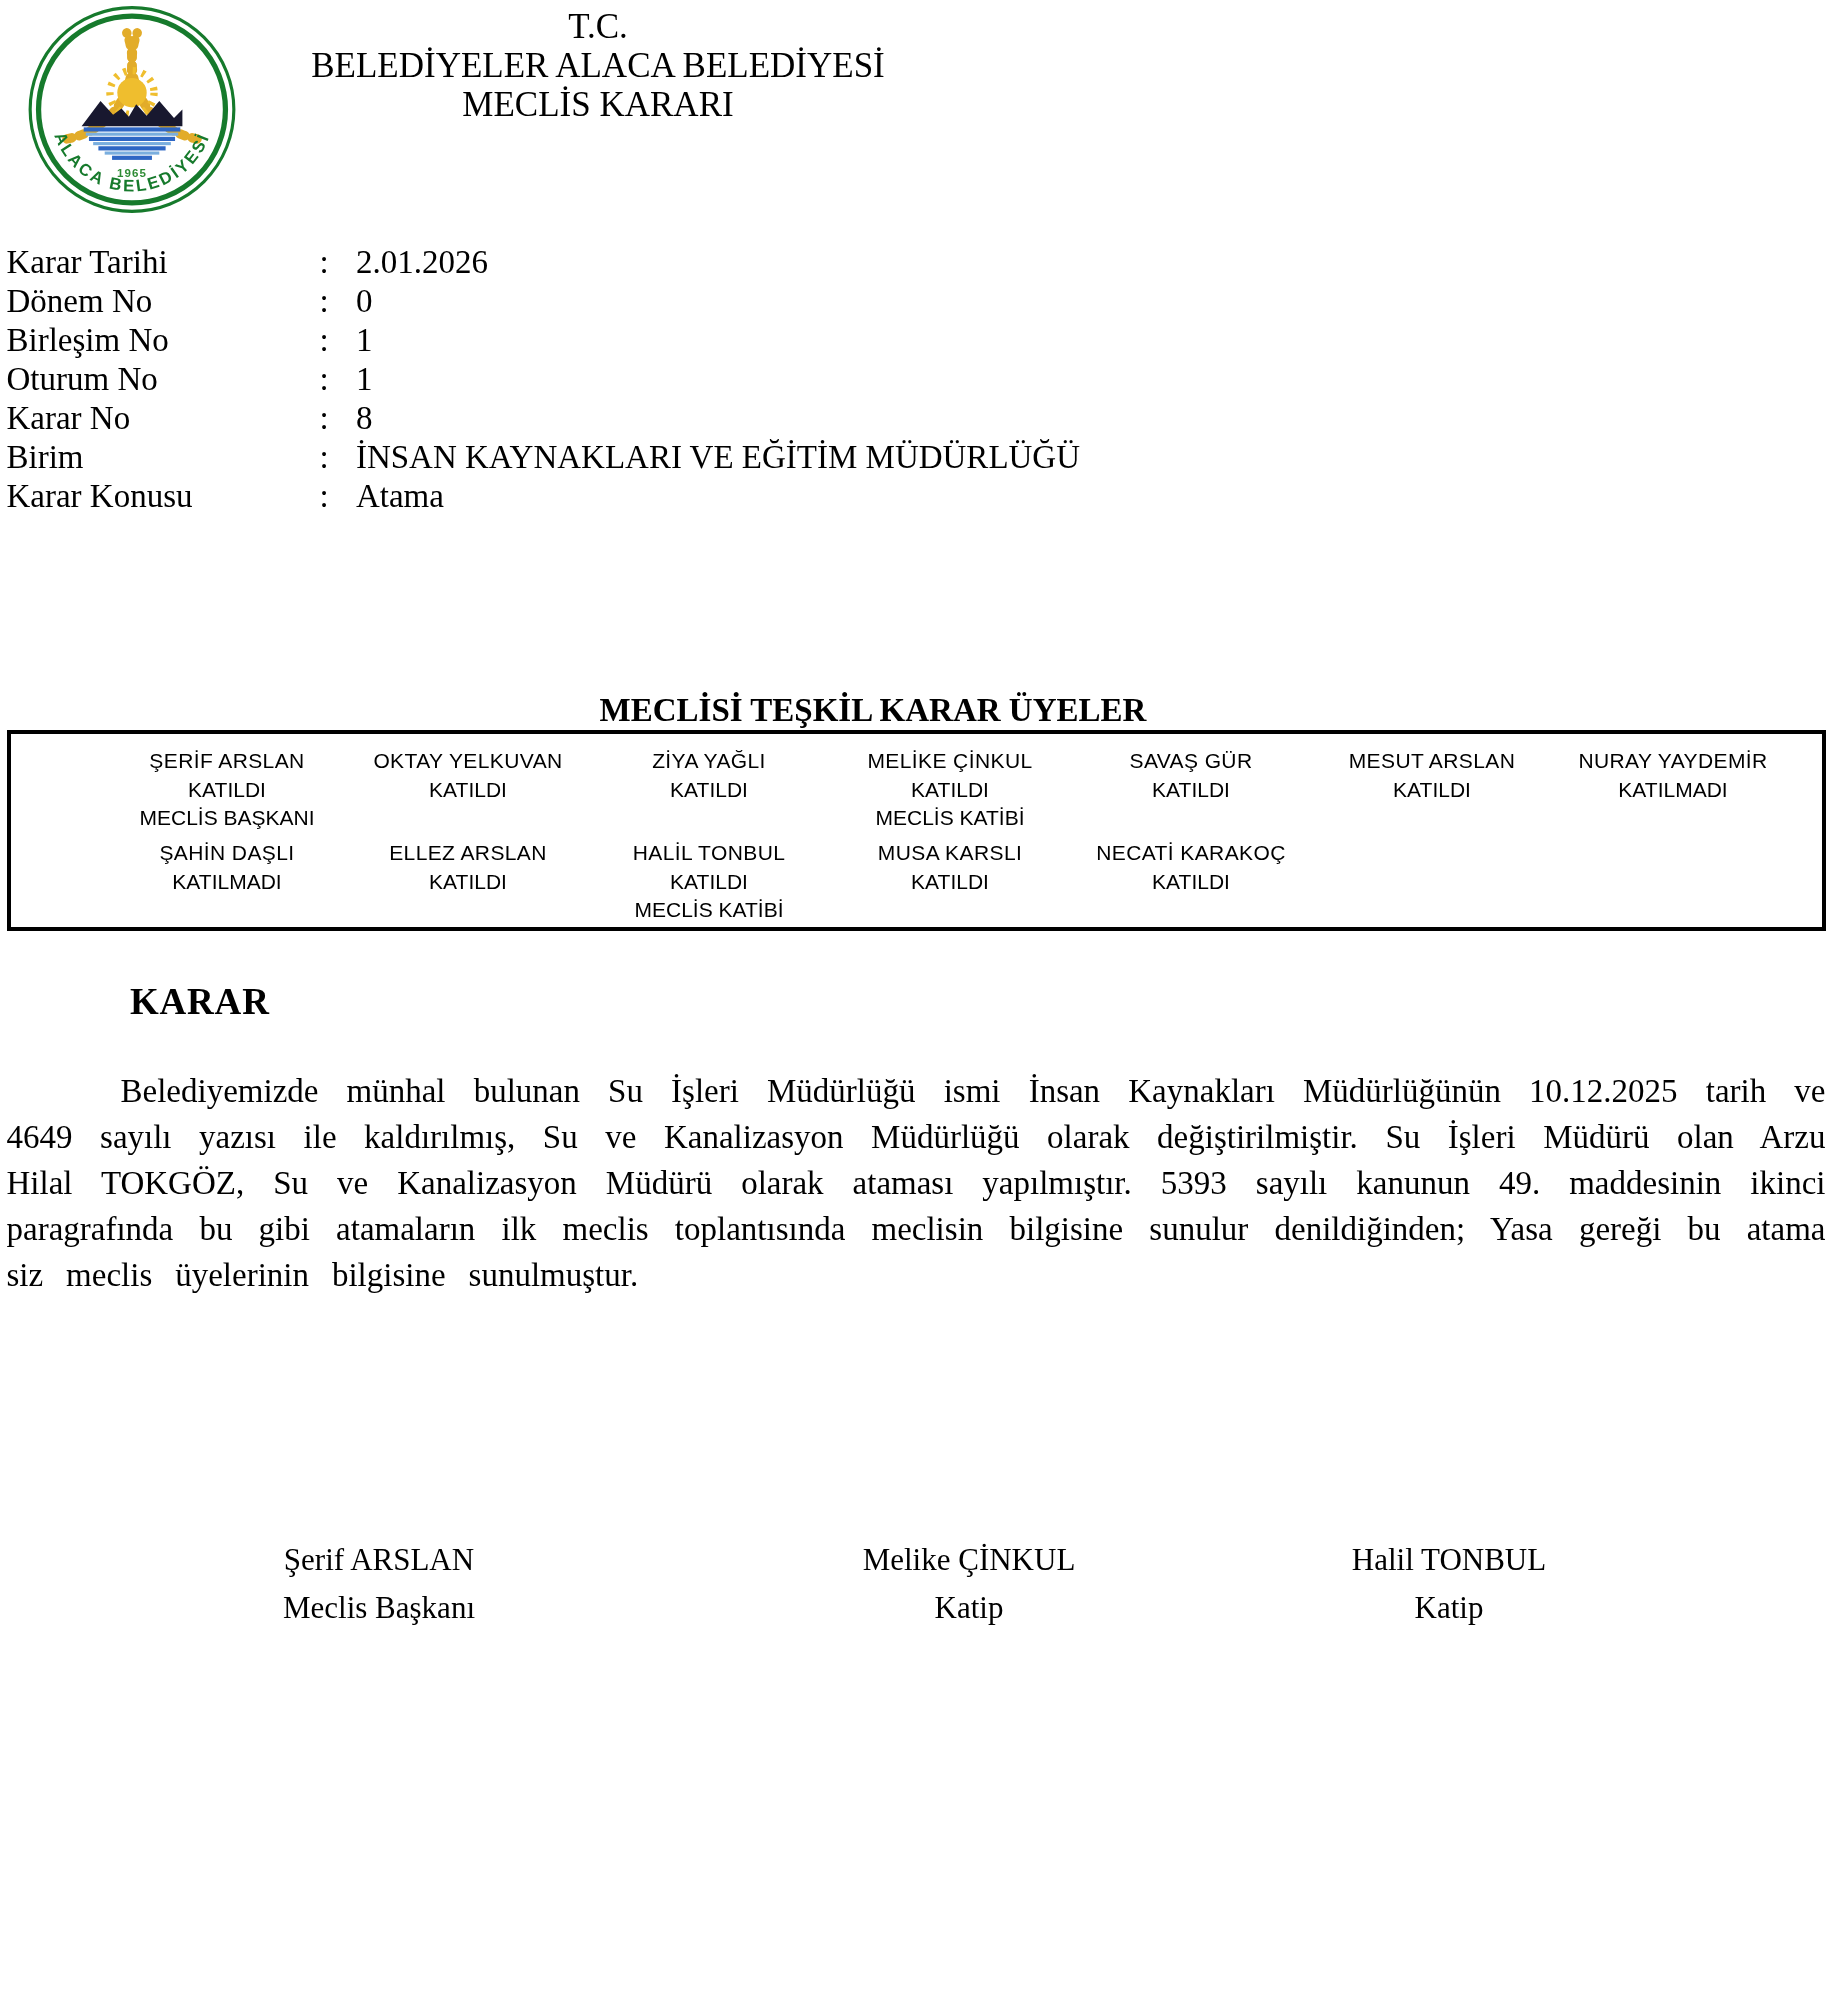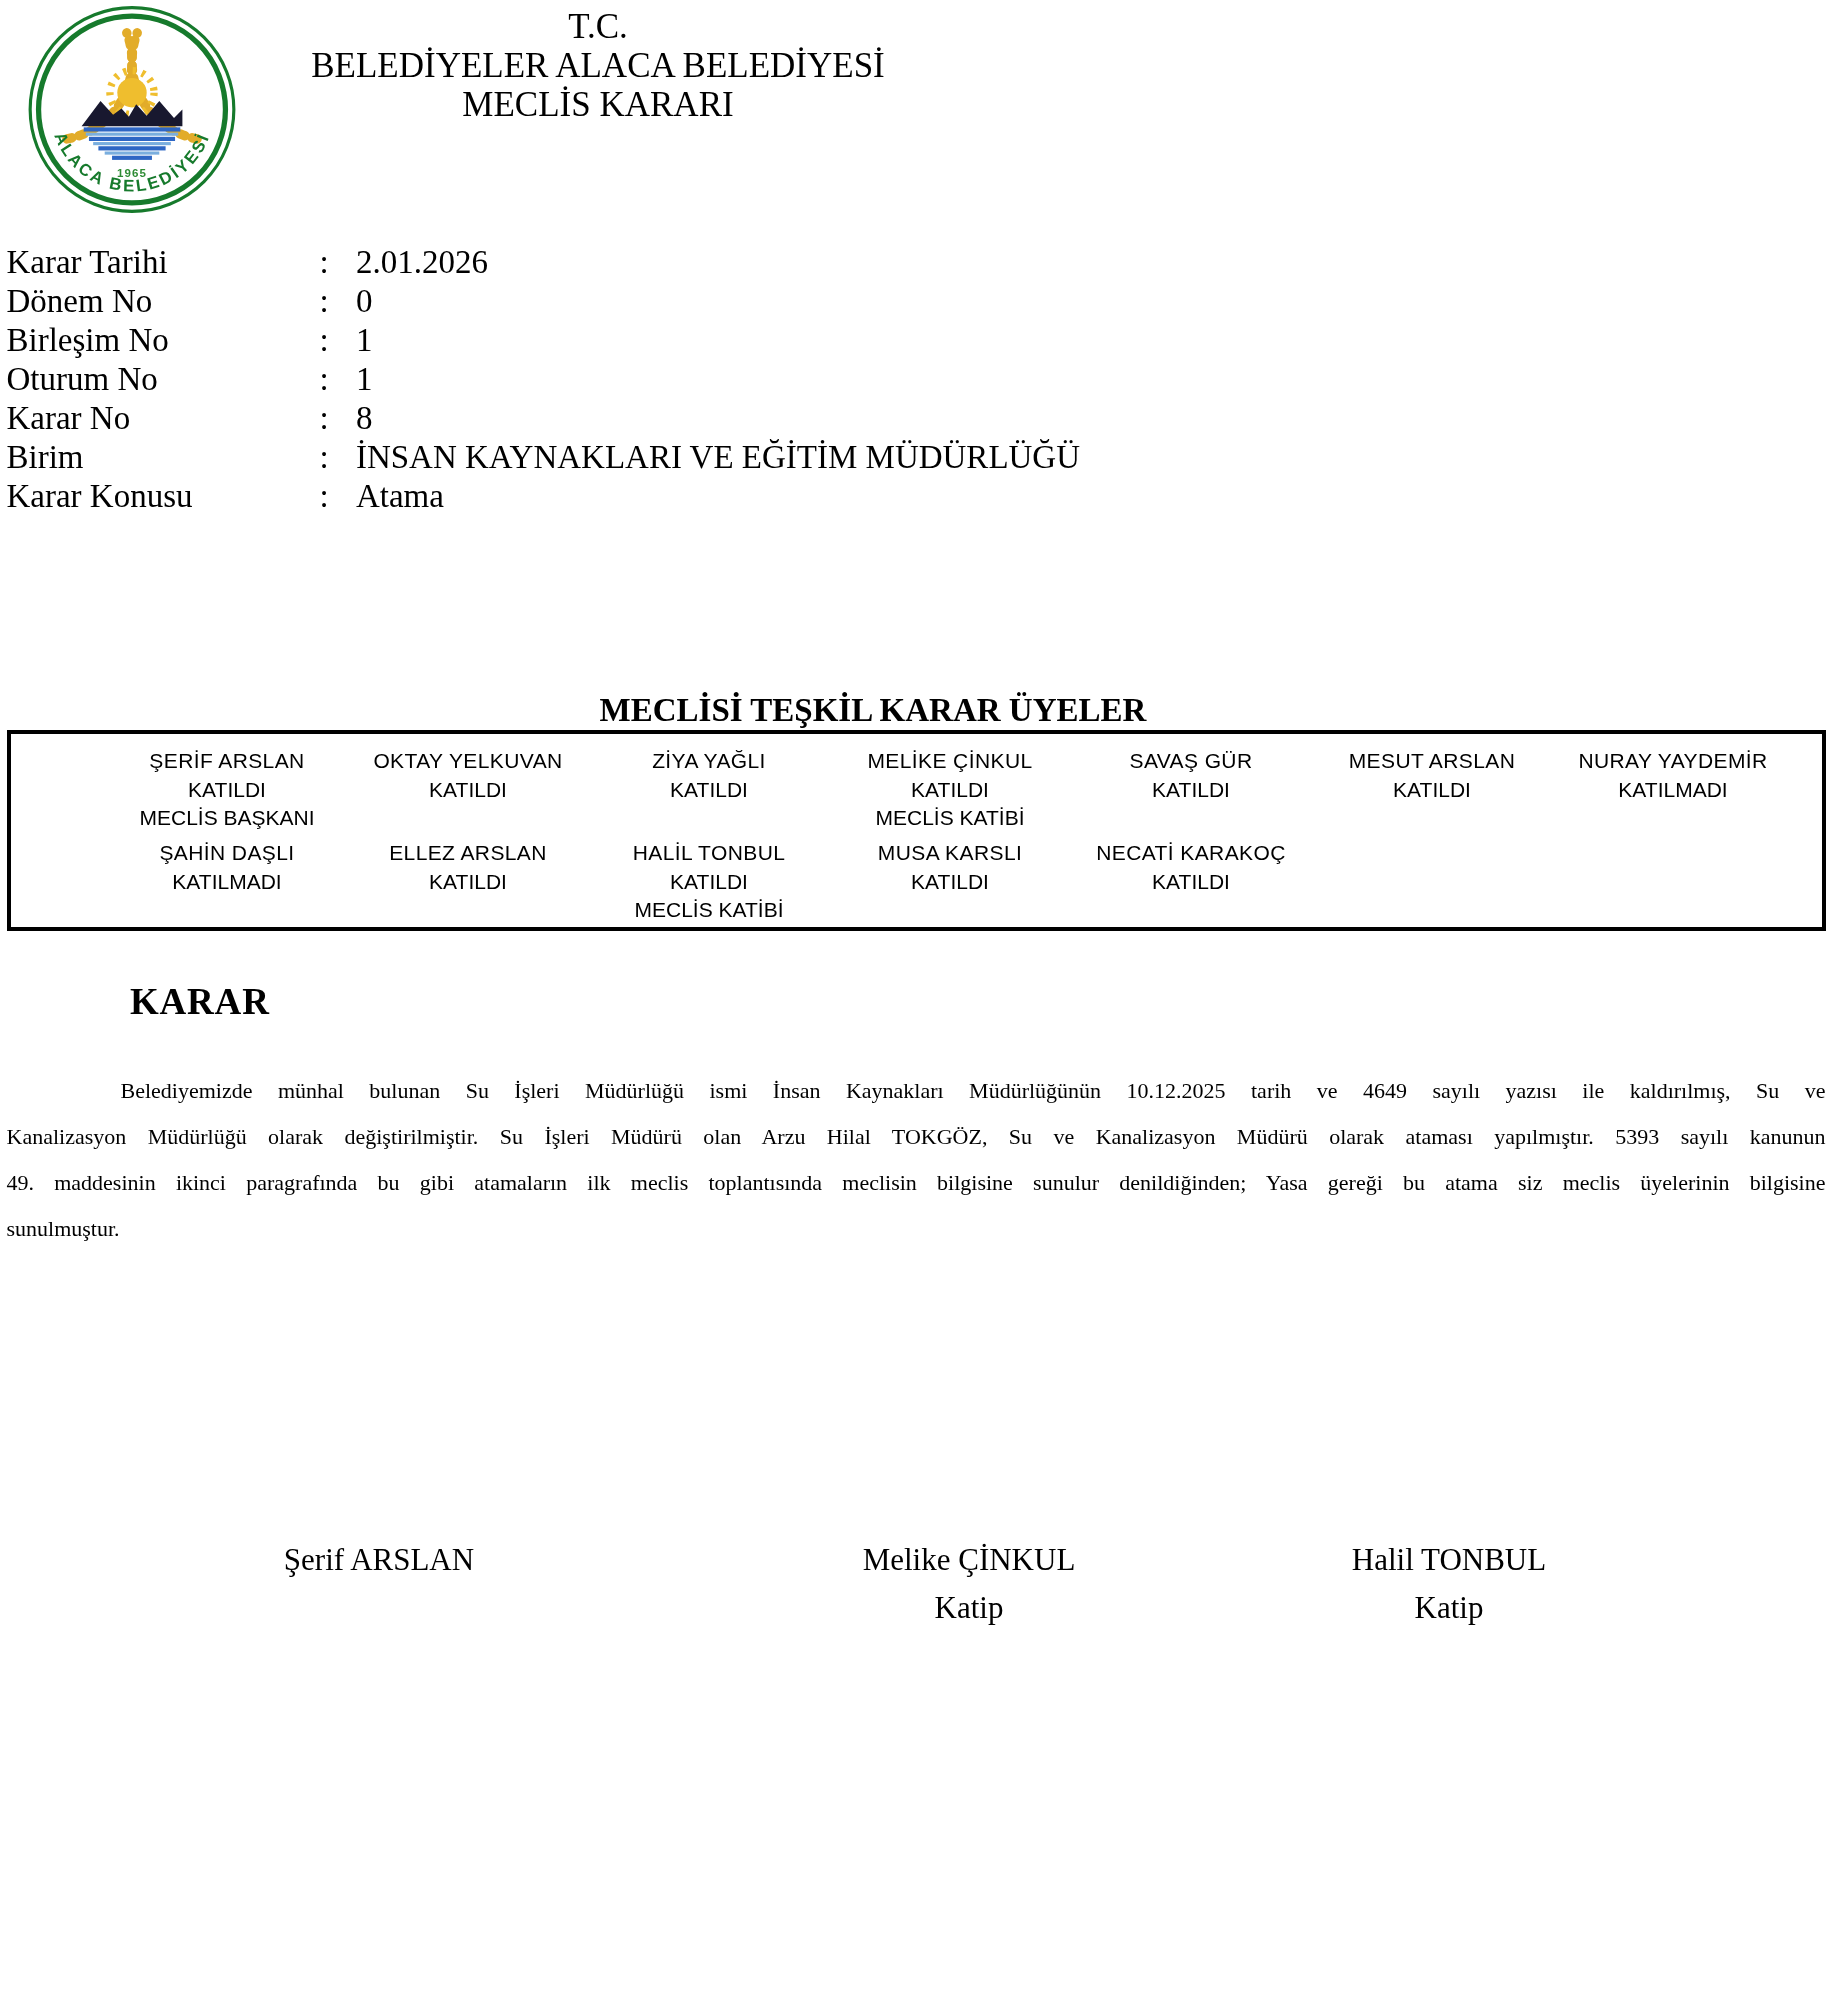--- a/index.html
+++ b/index.html
@@ -43,21 +43,21 @@
   .m-cell { text-align:center; }
   .m-name { letter-spacing:0.4px; }
 
   
   .decision-heading {
     position:absolute; left:130px; top:980px;
     font-weight:bold; font-size:37px; letter-spacing:0.8px;
   }
   .decision-body {
     position:absolute; left:6.5px; top:1068px; width:1819px;
-    font-size:22px; line-height:46px; text-align:justify;
+    font-size:33px; line-height:46px; text-align:justify;
     text-indent:114px; word-spacing:14.7px;
   }
 
   
   .sig { position:absolute; top:1536px; width:326px; text-align:center;
          font-size:31px; line-height:48px; }
   .sig-1 { left:216px; }
   .sig-2 { left:806px; }
   .sig-3 { left:1286px; }
 </style>
@@ -194,20 +194,21 @@
         <div class="m-status">KATILDI</div>
       </div>
     </div>
   </div>
 
   <div class="decision-heading">KARAR</div>
   <p class="decision-body">Belediyemizde münhal bulunan Su İşleri Müdürlüğü ismi İnsan Kaynakları Müdürlüğünün 10.12.2025 tarih ve 4649 sayılı yazısı ile kaldırılmış, Su ve Kanalizasyon Müdürlüğü olarak değiştirilmiştir. Su İşleri Müdürü olan Arzu Hilal TOKGÖZ, Su ve Kanalizasyon Müdürü olarak ataması yapılmıştır. 5393 sayılı kanunun 49. maddesinin ikinci paragrafında bu gibi atamaların ilk meclis toplantısında meclisin bilgisine sunulur denildiğinden; Yasa gereği bu atama siz meclis üyelerinin bilgisine sunulmuştur.</p>
 
   <div class="sig sig-1">
     <div>Şerif ARSLAN</div>
+    <div>Meclis Başkanı</div>
   </div>
   <div class="sig sig-2">
     <div>Melike ÇİNKUL</div>
     <div>Katip</div>
   </div>
   <div class="sig sig-3">
     <div>Halil TONBUL</div>
     <div>Katip</div>
   </div>
 

